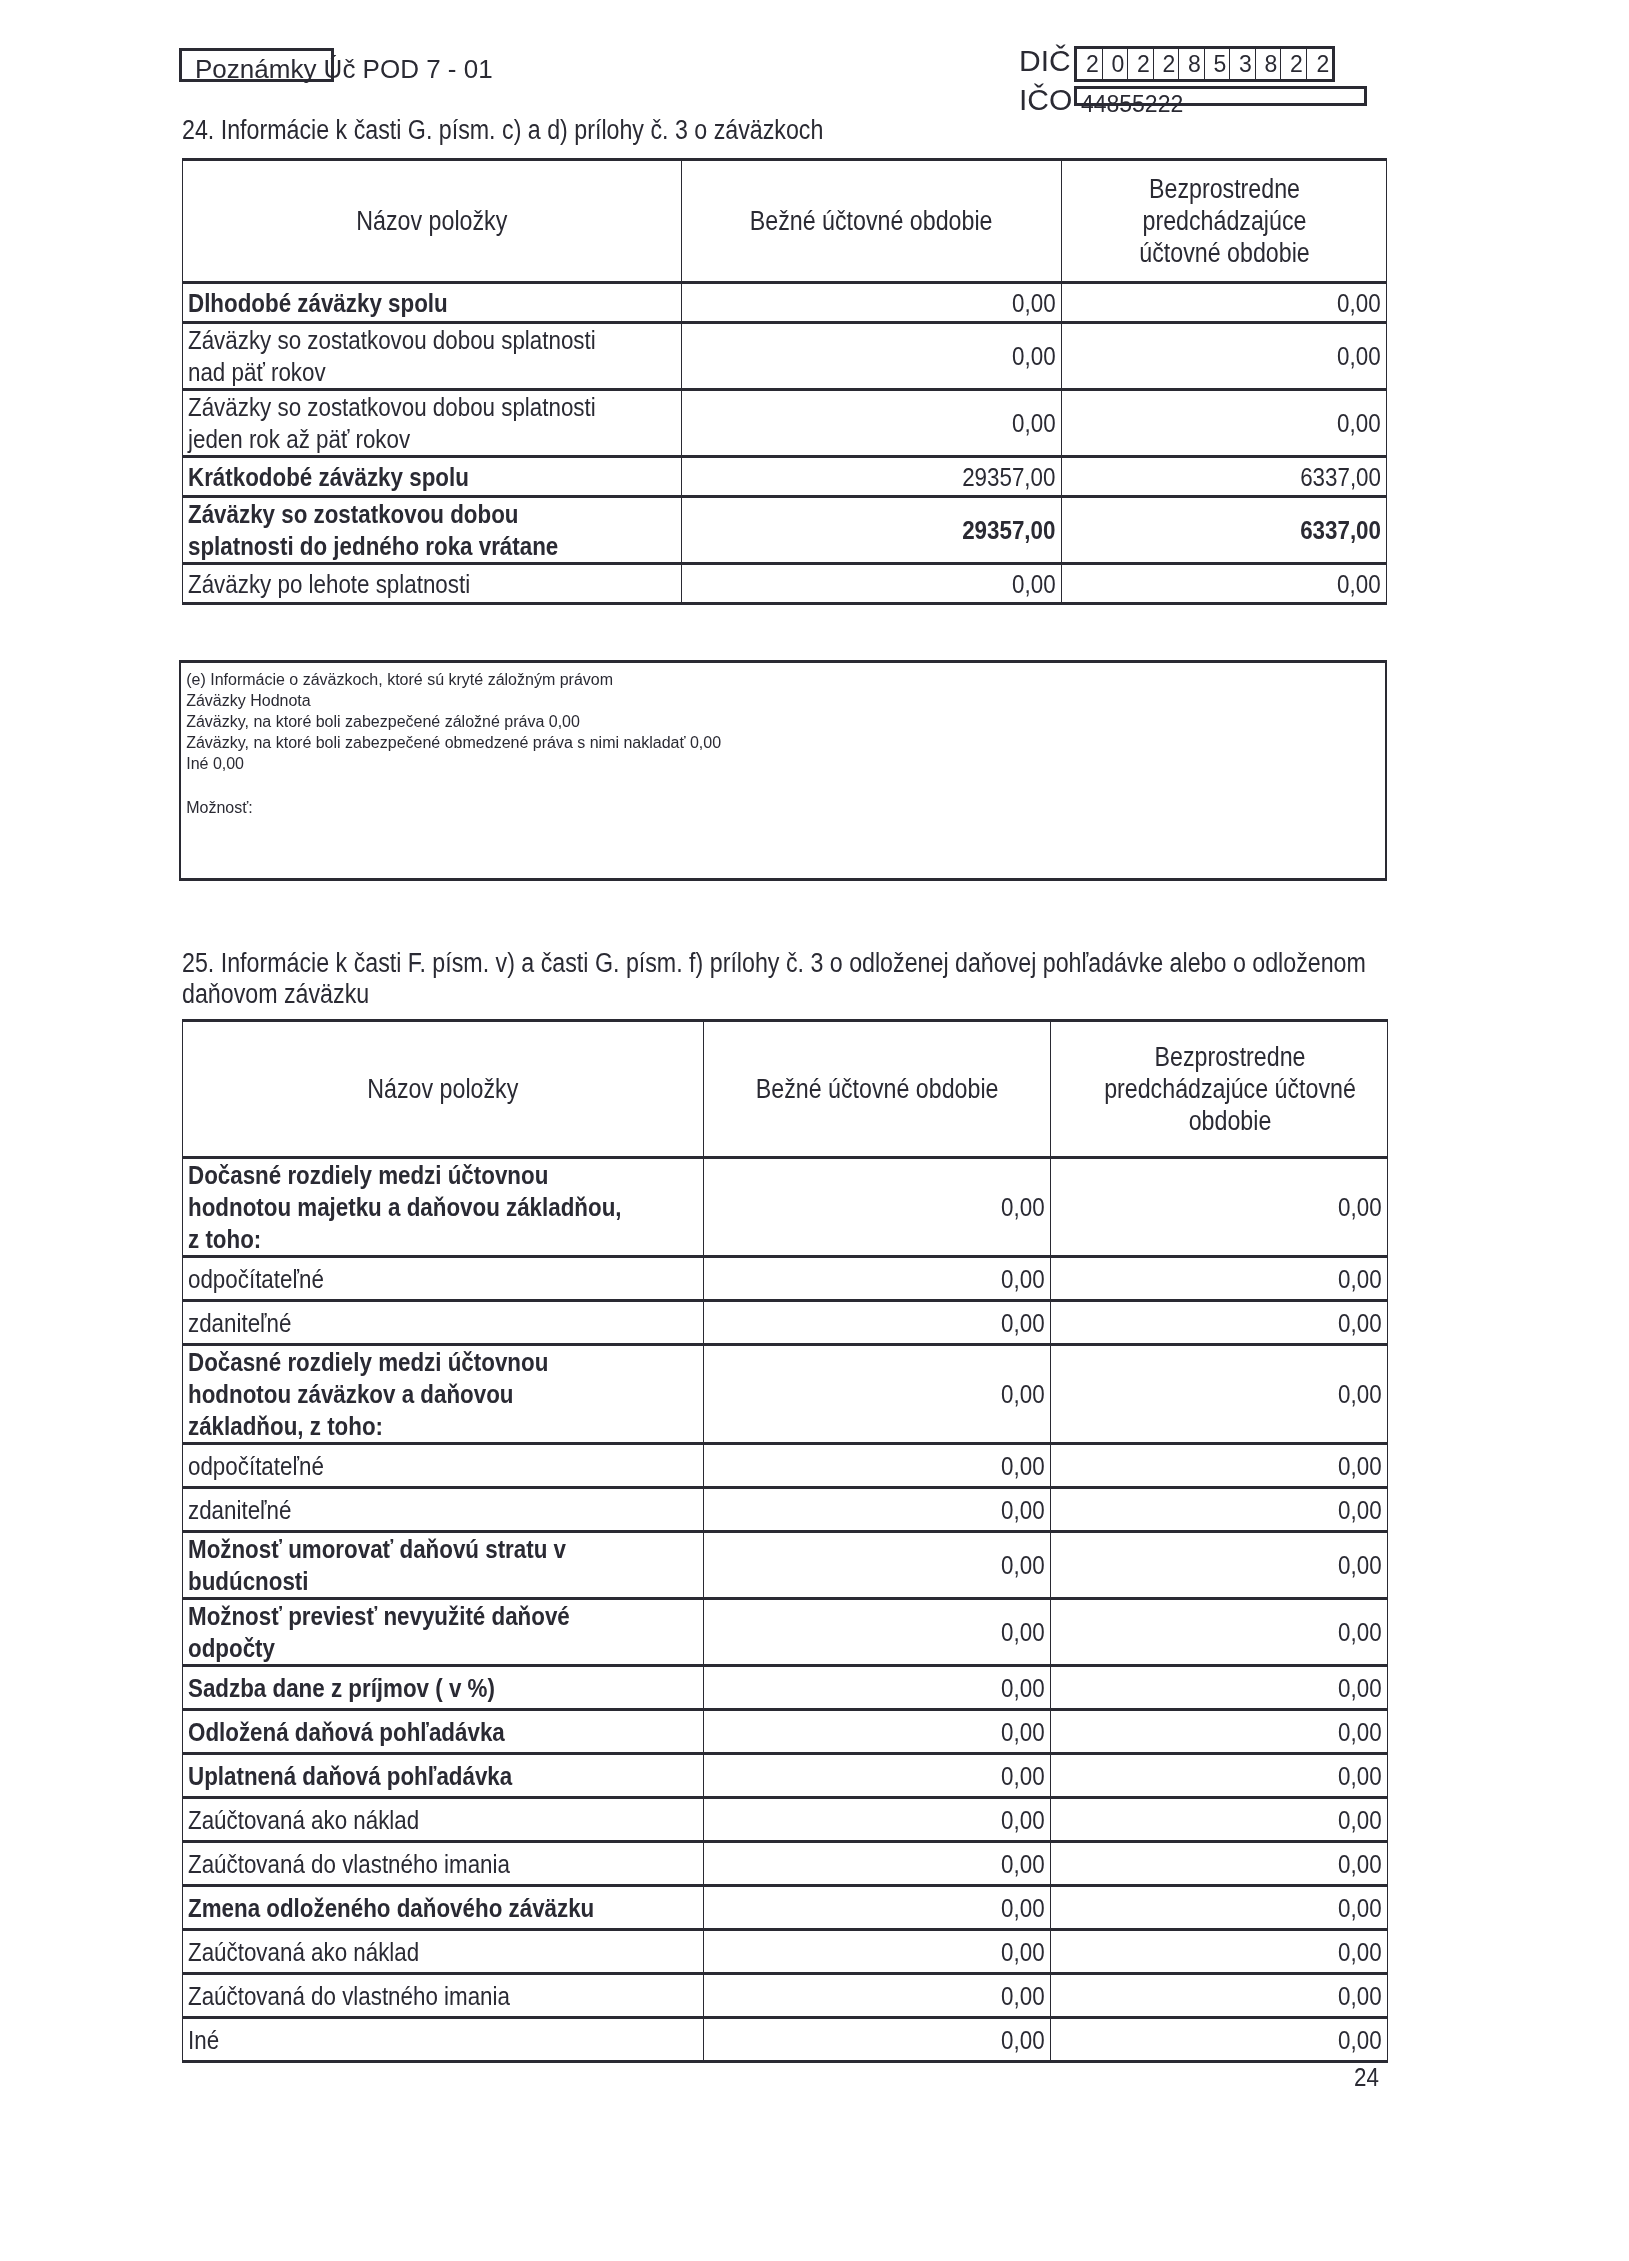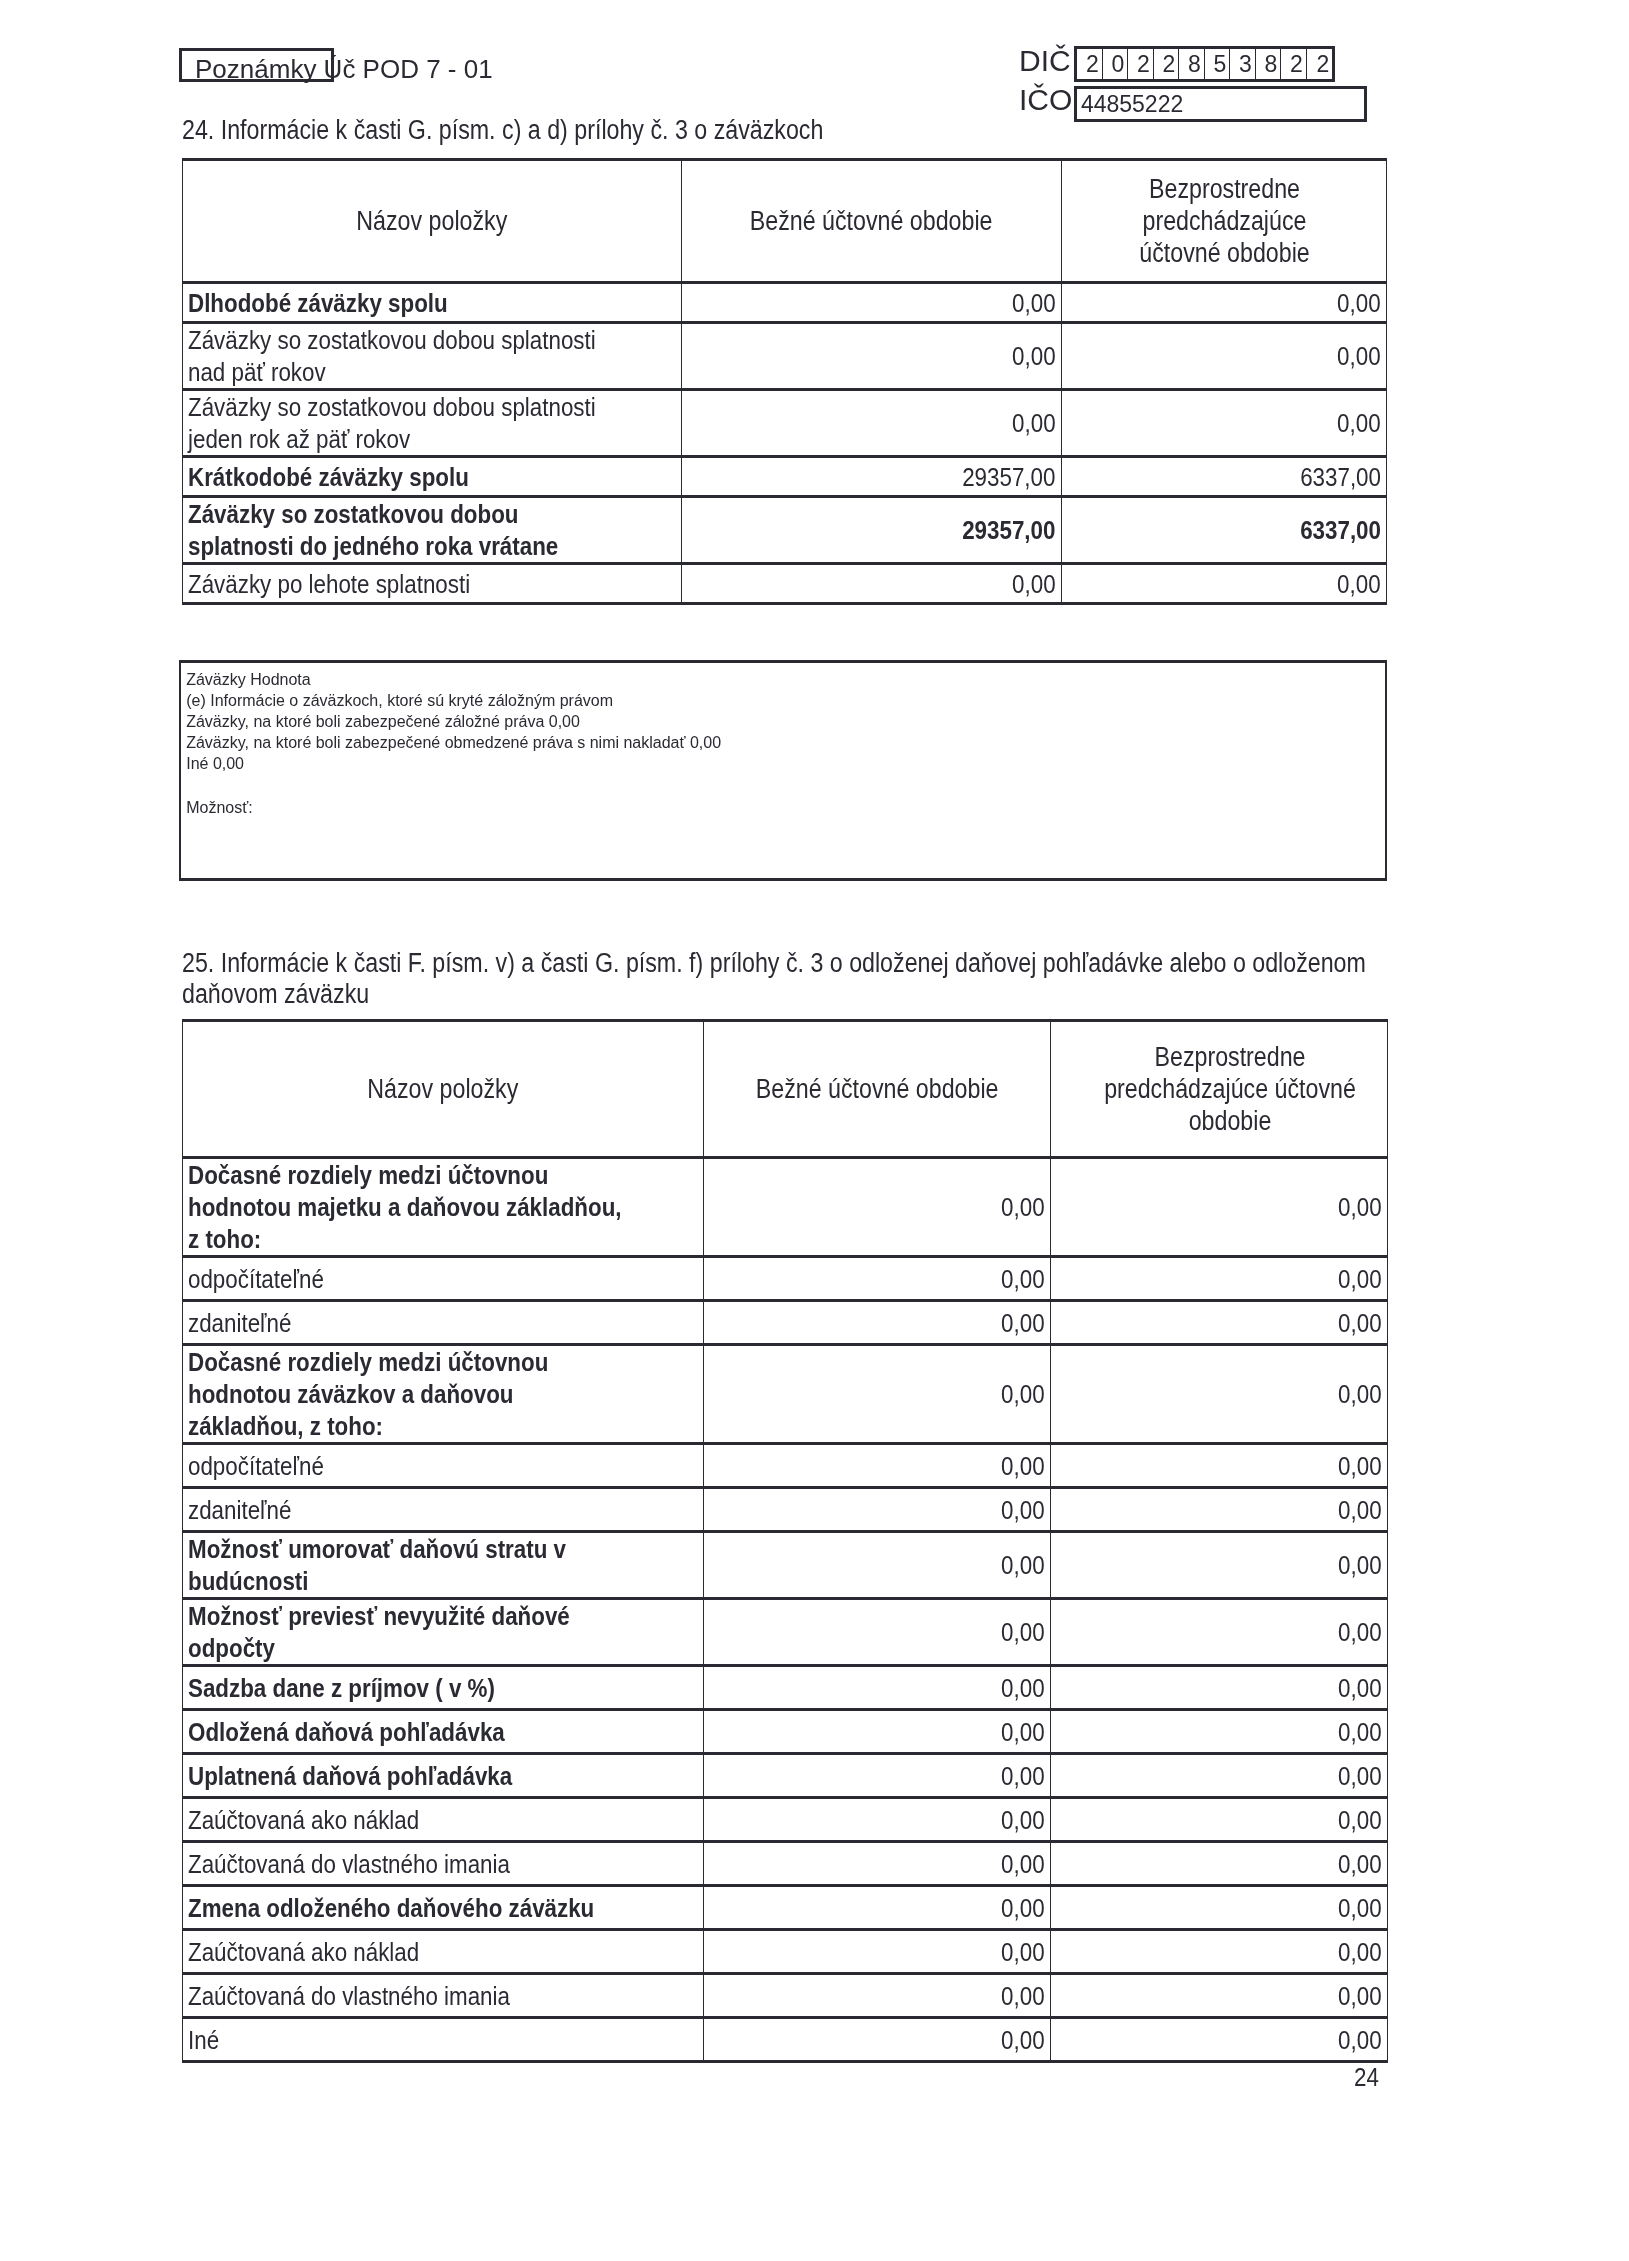--- a/index.html
+++ b/index.html
@@ -8,21 +8,21 @@
   #hdr-box { position:absolute; left:179px; top:48px; width:155px; height:34px;
              border:3.2px solid #2a2a33; box-sizing:border-box; }
   #hdr-box span { position:absolute; left:13px; top:2.6px; font-size:26px; white-space:nowrap; }
   #dic-label { position:absolute; left:1019px; top:44px; font-size:30px; }
   #ico-label { position:absolute; left:1019px; top:83px; font-size:30px; }
   #dic-boxes { position:absolute; left:1074px; top:46px; height:36px; display:flex;
                border:3.2px solid #2a2a33; box-sizing:border-box; }
   #dic-boxes .dg { width:25.5px; border-right:1.9px solid #2a2a33; font-size:23px;
                    text-align:right; padding-right:2.6px; box-sizing:border-box; line-height:31px; }
   #dic-boxes .dg:last-child { border-right:none; }
-  #ico-box { position:absolute; left:1074px; top:86px; width:293px; height:36px;
+  #ico-box { position:absolute; left:1074px; top:86px; width:293px; height:20px;
              border:3.2px solid #2a2a33; box-sizing:border-box; font-size:23px; line-height:30px; padding-left:3.9px; }
   .sec-title { position:absolute; font-size:27px; white-space:nowrap; transform:scaleX(0.86); transform-origin:left top; }
   table.t { position:absolute; border-collapse:collapse; table-layout:fixed; }
   table.t td, table.t th { border-left:1.9px solid #2a2a33; border-right:1.9px solid #2a2a33;
         border-top:3.9px solid #2a2a33; border-bottom:3.9px solid #2a2a33; padding:0 5.2px; }
   table.t th { font-weight:normal; text-align:center; font-size:27px; line-height:32px; }
   table.t td { font-size:26px; line-height:32px; vertical-align:middle; }
   table.t td.num { text-align:right; }
   .nm span, th span, .num span { display:inline-block; transform:scaleX(0.86); }
   .nm span { transform-origin:left center; }
@@ -102,22 +102,22 @@
       <tr style="height: 40px;">
         <td class="nm"><span>Záväzky po lehote splatnosti</span></td>
         <td class="num"><span>0,00</span></td>
         <td class="num"><span>0,00</span></td>
       </tr>
     </tbody>
 </table>
 
 <div id="note-box">
   <div id="note-lines">
+      <div>(e) Informácie o záväzkoch, ktoré sú kryté záložným právom</div>
       <div>Záväzky   Hodnota</div>
-      <div>(e) Informácie o záväzkoch, ktoré sú kryté záložným právom</div>
       <div>Záväzky, na ktoré boli zabezpečené záložné práva  0,00</div>
       <div>Záväzky, na ktoré boli zabezpečené obmedzené práva s nimi nakladať  0,00</div>
       <div>Iné  0,00</div>
     </div>
   <div style="height:23px;"></div>
   <div>Možnosť:</div>
 </div>
 
 <div class="sec-title" style="left:182px; top:948px;">25. Informácie k časti F. písm. v) a časti G. písm. f) prílohy č. 3 o odloženej daňovej pohľadávke alebo o odloženom</div>
 <div class="sec-title" style="left:182px; top:979px;">daňovom záväzku</div>

